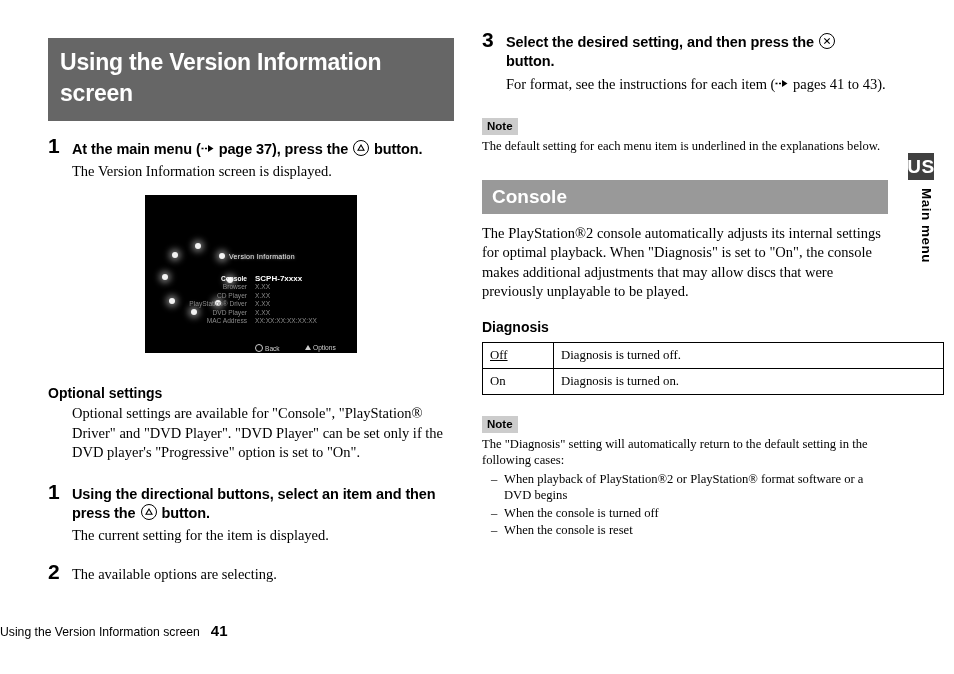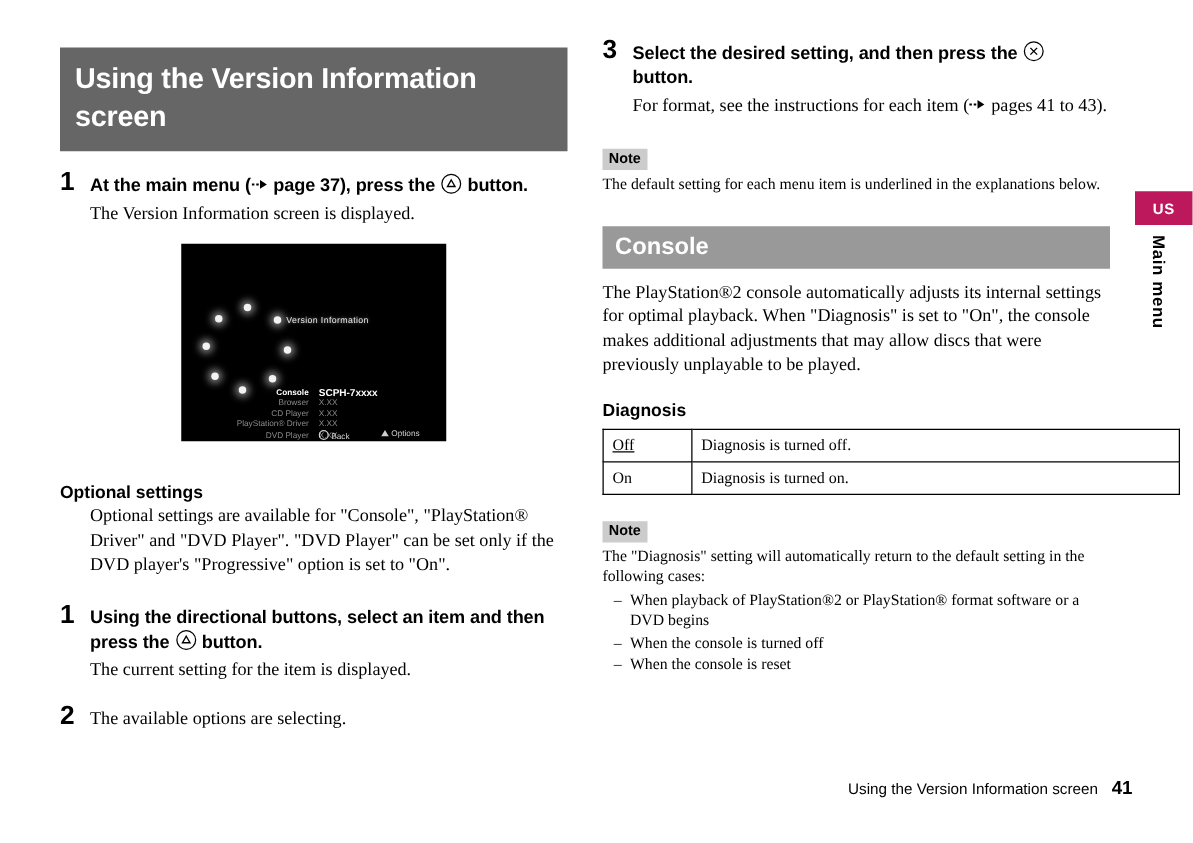--- a/index.html
+++ b/index.html
@@ -148,21 +148,20 @@
   }
   .shot-table {
     position: absolute;
     left: 20px;
     top: 80px;
     width: 186px;
     font-family: "Liberation Sans", sans-serif;
     font-size: 6.6px;
     line-height: 8.4px;
     border-collapse: collapse;
-    margin-top: 36px;
   }
   .shot-table td { padding: 0; white-space: nowrap; }
   .shot-lbl {
     text-align: right;
     width: 82px;
     padding-right: 8px !important;
     color: #8a8a8a;
   }
   .shot-val { color: #8a8a8a; }
   .shot-table tr.hi .shot-lbl,
@@ -273,27 +272,27 @@
     vertical-align: middle;
   }
   .opt-table td.key { width: 55px; }
   .opt-table td.key .u { text-decoration: underline; }
 
   
   .us-badge {
     position: absolute;
     left: 908px;
     top: 153px;
-    width: 46px;
+    width: 26px;
     height: 27px;
-    background: #be185d;
+    background: #404040;
     color: #ffffff;
     font-family: "Liberation Sans", sans-serif;
     font-weight: bold;
-    font-size: 12px;
+    font-size: 19px;
     display: flex;
     align-items: center;
     justify-content: center;
     letter-spacing: 0.5px;
   }
   .side-tab {
     position: absolute;
     left: 906px;
     top: 188px;
     width: 28px;
@@ -304,21 +303,21 @@
     writing-mode: vertical-rl;
     letter-spacing: 0.5px;
   }
 
   
   .footer {
     position: absolute;
     left: 0;
     top: 622px;
     width: 906px;
-    text-align: right;
+    text-align: left;
     font-family: "Liberation Sans", sans-serif;
     font-size: 12.2px;
   }
   .footer .ftitle { }
   .footer .fpage {
     font-weight: bold;
     font-size: 15px;
     margin-left: 11px;
   }
 </style>

